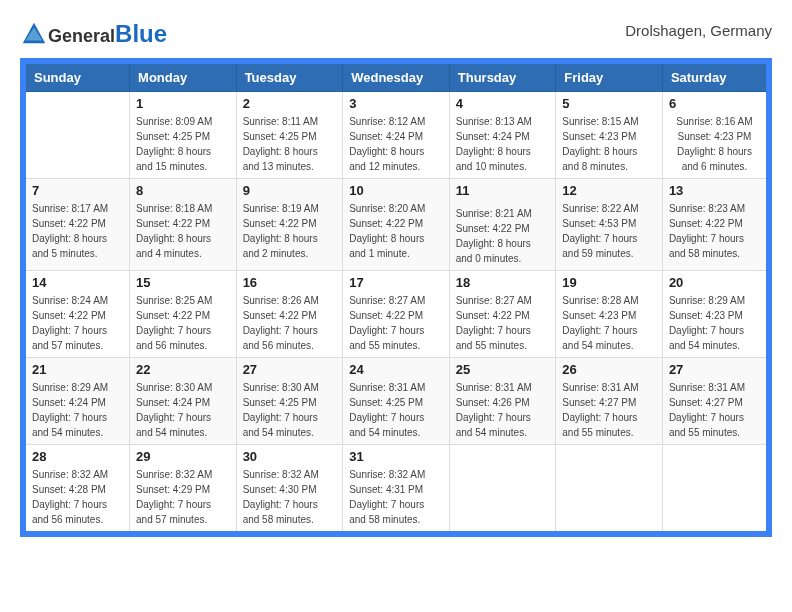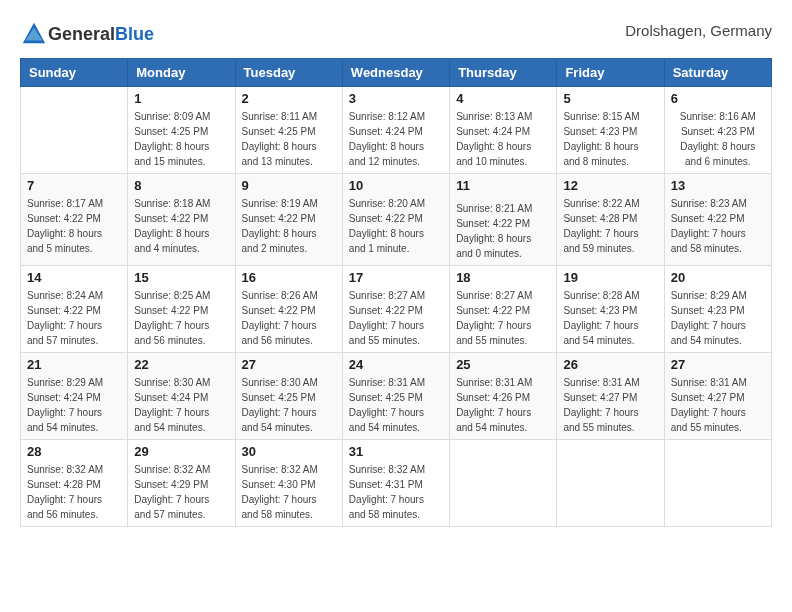--- a/index.html
+++ b/index.html
@@ -29,21 +29,21 @@
       color: #222;
     }
     .location {
       font-size: 15px;
       color: #444;
       margin-top: 2px;
     }
     .calendar-table {
       width: 100%;
       border-collapse: collapse;
-      border: 1px solid #3b82f6;
+      border: 6px solid #3b82f6;
     }
     .calendar-table th {
       background-color: #2e6db4;
       color: white;
       text-align: left;
       padding: 6px 8px;
       font-size: 13px;
       font-weight: bold;
       border: 1px solid #2260a0;
     }
@@ -89,21 +89,21 @@
 <body>
 
 <div class="header-area">
   <div class="logo-wrapper">
     <div class="logo-line">
       <svg class="logo-icon" viewBox="0 0 30 30" xmlns="http://www.w3.org/2000/svg">
         <polygon points="15,3 27,25 3,25" fill="#1a6bbf"></polygon>
         <polygon points="15,8 24,22 6,22" fill="#5a9fd4"></polygon>
       </svg>
       <div>
-        <span style="font-size:18px;font-weight:bold;color:#333;">General</span><span style="font-size:18px;font-weight:bold;color:#1a6bbf;">Blue</span>
+        <span style="font-size:18px;font-weight:bold;color:#333;">General</span><span style="font-size:24px;font-weight:bold;color:#1a6bbf;">Blue</span>
       </div>
     </div>
   </div>
   <div class="title-area">
     <div class="location">Drolshagen, Germany</div>
   </div>
 </div>
 
 <table class="calendar-table">
   <thead>
@@ -195,21 +195,21 @@
         <td>
           <span class="day-number">11</span>
           <div class="day-info" style="white-space: pre-line; margin-top: 8px;">Sunrise: 8:21 AM
 Sunset: 4:22 PM
 Daylight: 8 hours
 and 0 minutes.</div>
         </td>
         <td>
           <span class="day-number">12</span>
           <div class="day-info" style="white-space: pre-line;">Sunrise: 8:22 AM
-Sunset: 4:28 PM
+Sunset: 4:53 PM
 Daylight: 7 hours
 and 59 minutes.</div>
         </td>
         <td>
           <span class="day-number">13</span>
           <div class="day-info" style="white-space: pre-line;">Sunrise: 8:23 AM
 Sunset: 4:22 PM
 Daylight: 7 hours
 and 58 minutes.</div>
         </td>

